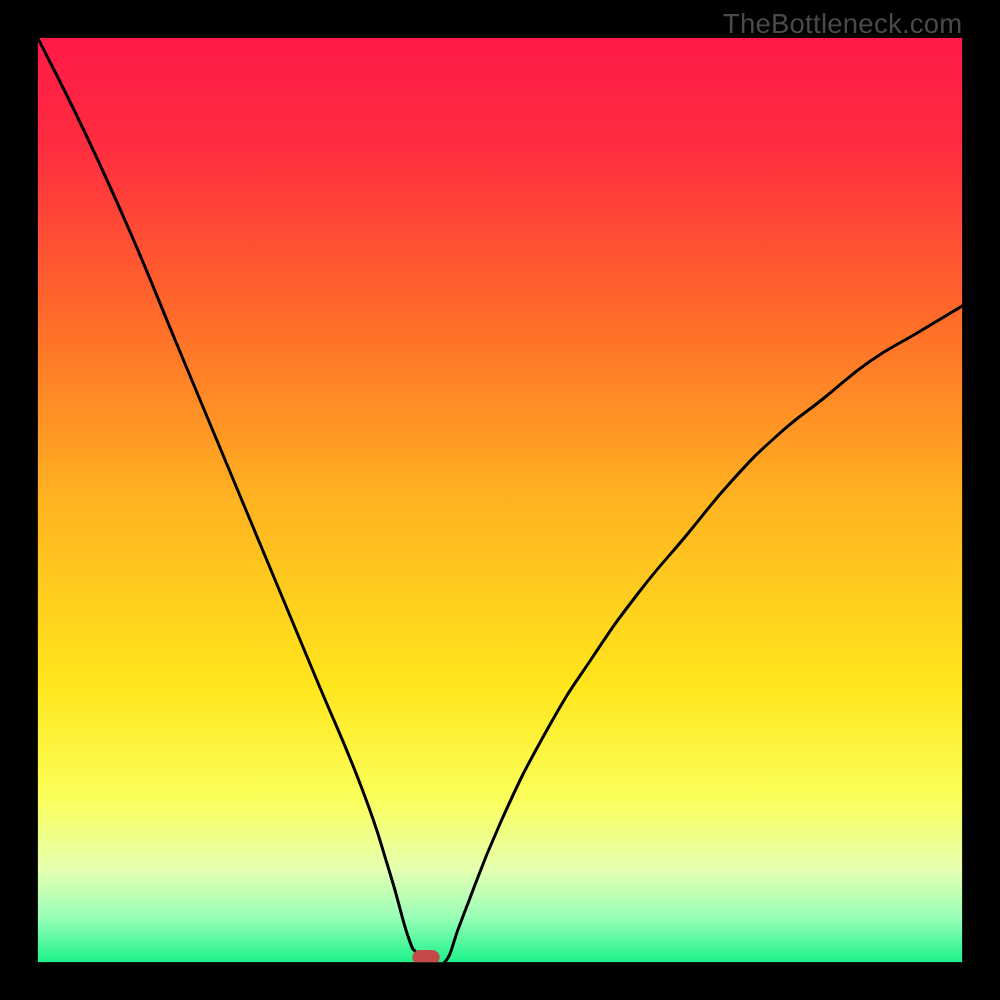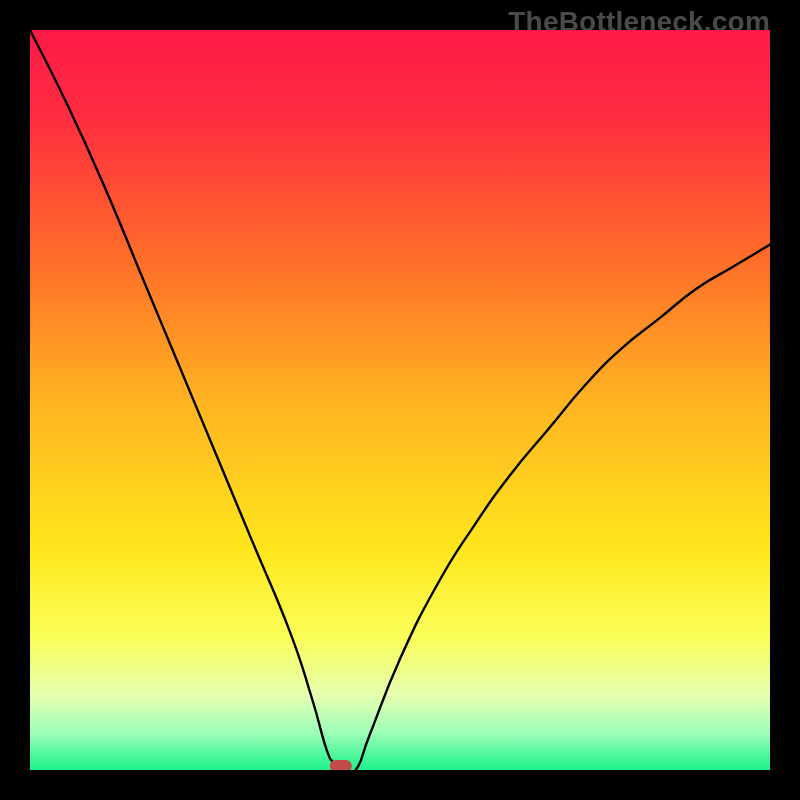--- a/index.html
+++ b/index.html
@@ -22,22 +22,22 @@
     top: 30px;
     width: 740px;
     height: 740px;
     overflow: hidden;
   }
   .watermark {
     position: absolute;
     top: 6px;
     right: 30px;
     color: #4a4a4a;
-    font-size: 28px;
-    font-weight: 700;
+    font-size: 22px;
+    font-weight: 400;
     letter-spacing: 0.2px;
     user-select: none;
   }
   svg { display: block; }
 </style>
 </head>
 <body>
 
 <div class="frame">
   <div class="watermark">TheBottleneck.com</div>

